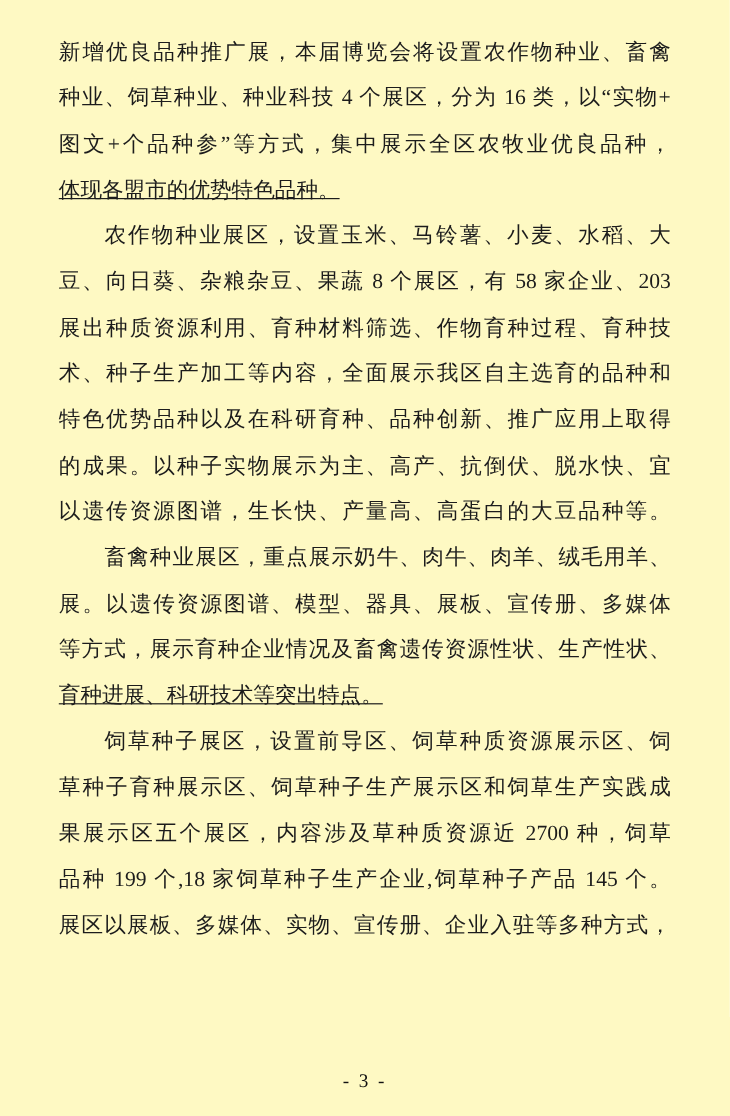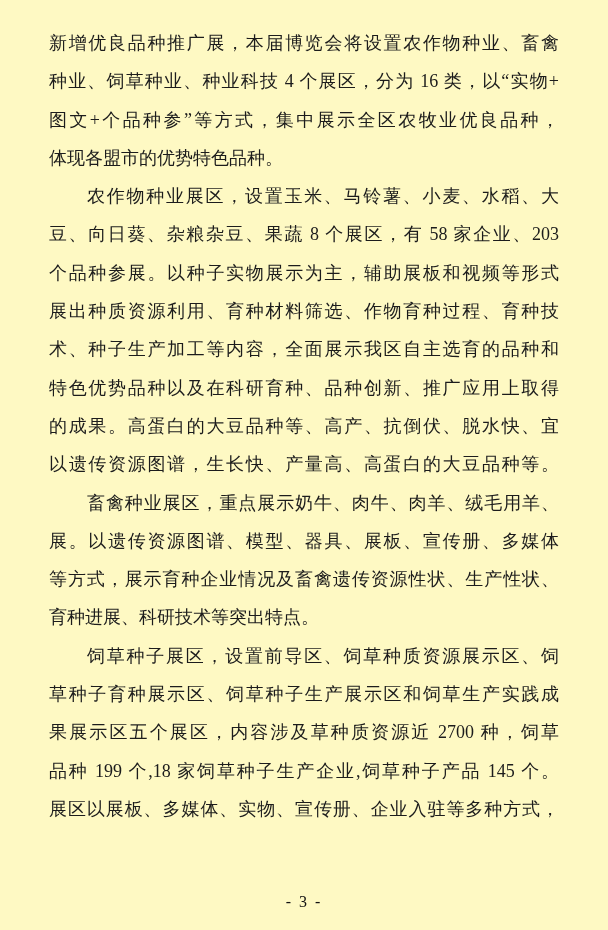--- a/index.html
+++ b/index.html
@@ -22,20 +22,21 @@
     height: 38.3px;
     line-height: 38.3px;
     font-size: 18px;
     white-space: nowrap;
     text-align: justify;
     text-align-last: justify;
     text-justify: inter-character;
   }
   .line.no-stretch {
     text-align-last: left;
+    text-decoration: underline;
   }
   .line.indent {
     text-indent: 38px;
   }
   .footer {
     position: absolute;
     top: 893px;
     left: 0;
     width: 100%;
     text-align: center;
@@ -50,25 +51,24 @@
 <body>
 
 <div class="page">
   <div class="text-block" id="text-block">
       <div class="line">新增优良品种推广展，本届博览会将设置农作物种业、畜禽</div>
       <div class="line">种业、饲草种业、种业科技 4 个展区，分为 16 类，以“实物+</div>
       <div class="line">图文+个品种参”等方式，集中展示全区农牧业优良品种，</div>
       <div class="line no-stretch">体现各盟市的优势特色品种。</div>
       <div class="line indent">农作物种业展区，设置玉米、马铃薯、小麦、水稻、大</div>
       <div class="line">豆、向日葵、杂粮杂豆、果蔬 8 个展区，有 58 家企业、203</div>
-      <div class="line">个品种参展。以种子实物展示为主，辅助展板和视频等形式</div>
       <div class="line">展出种质资源利用、育种材料筛选、作物育种过程、育种技</div>
       <div class="line">术、种子生产加工等内容，全面展示我区自主选育的品种和</div>
       <div class="line">特色优势品种以及在科研育种、品种创新、推广应用上取得</div>
-      <div class="line">的成果。高蛋白的大豆品种等、高产、抗倒伏、脱水快、宜</div>
+      <div class="line">的成果。以种子实物展示为主、高产、抗倒伏、脱水快、宜</div>
       <div class="line">以遗传资源图谱，生长快、产量高、高蛋白的大豆品种等。</div>
       <div class="line indent">畜禽种业展区，重点展示奶牛、肉牛、肉羊、绒毛用羊、</div>
       <div class="line">展。以遗传资源图谱、模型、器具、展板、宣传册、多媒体</div>
       <div class="line">等方式，展示育种企业情况及畜禽遗传资源性状、生产性状、</div>
       <div class="line no-stretch">育种进展、科研技术等突出特点。</div>
       <div class="line indent">饲草种子展区，设置前导区、饲草种质资源展示区、饲</div>
       <div class="line">草种子育种展示区、饲草种子生产展示区和饲草生产实践成</div>
       <div class="line">果展示区五个展区，内容涉及草种质资源近 2700 种，饲草</div>
       <div class="line">品种 199 个,18 家饲草种子生产企业,饲草种子产品 145 个。</div>
       <div class="line">展区以展板、多媒体、实物、宣传册、企业入驻等多种方式，</div>

